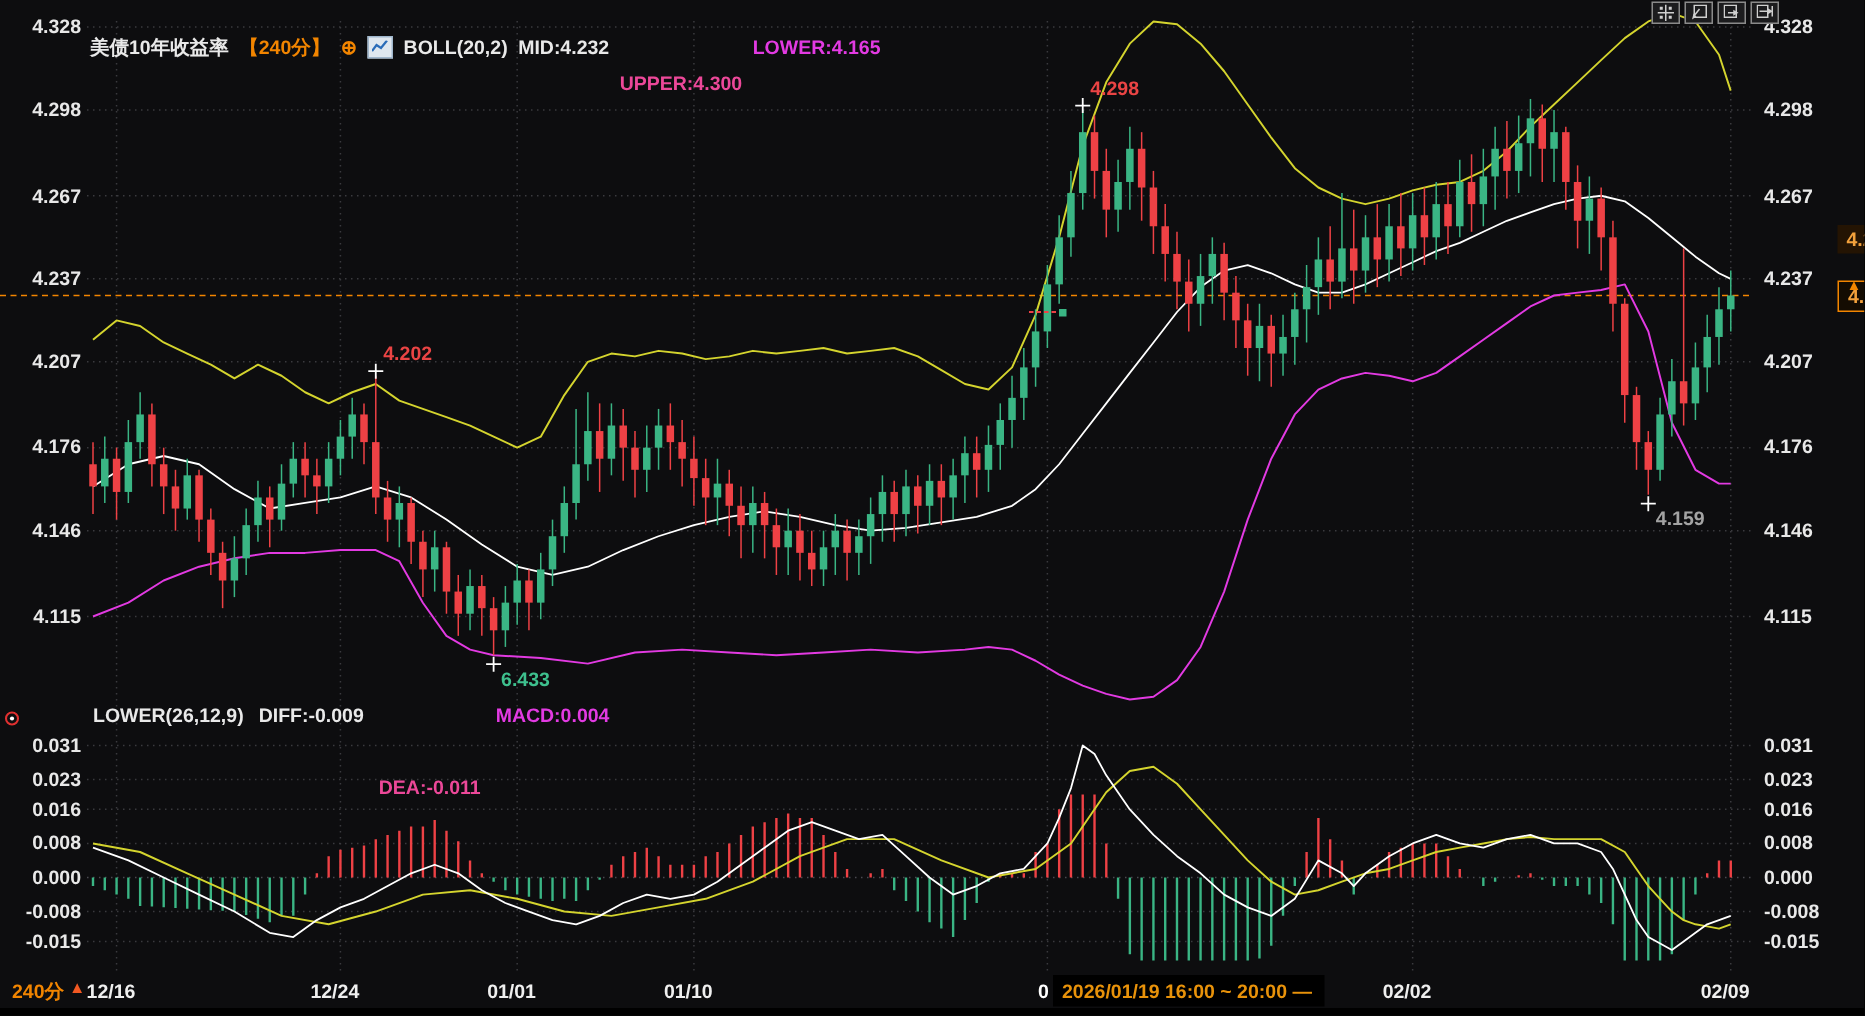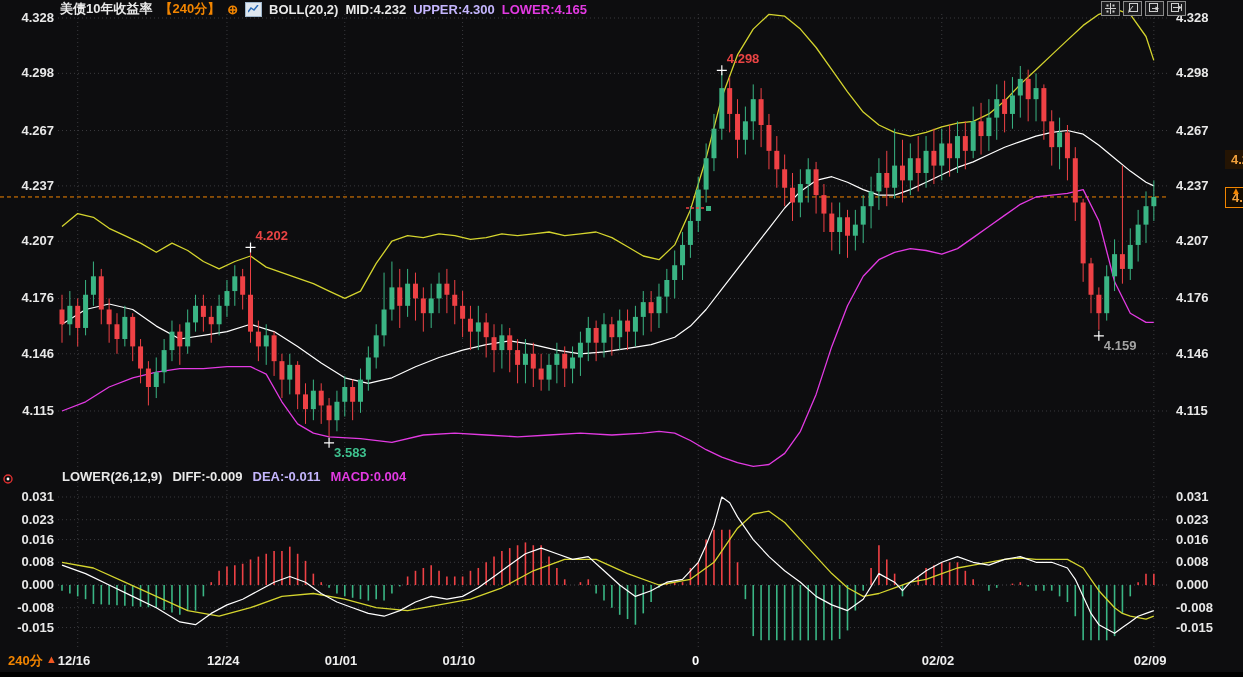--- a/index.html
+++ b/index.html
@@ -3,21 +3,21 @@
 <meta charset="utf-8">
 <style>
   html,body{margin:0;padding:0;background:#000;}
   .root{position:relative;width:1243px;height:677px;background:#0d0d0f;overflow:hidden;
         font-family:"Liberation Sans",sans-serif;}
   svg#chart-canvas{position:absolute;left:0;top:0;}
   .hdr{position:absolute;left:60px;top:0;display:flex;align-items:center;gap:7px;
        font:700 13px "Liberation Sans",sans-serif;color:#e9e9e9;white-space:nowrap;z-index:5;}
   .hdr .seg{display:inline-block;}
   .orange{color:#f28500;}
-  .yellow{color:#c4b5fd;}
+  .yellow{color:#ec4899;margin-top:48px;}
   .magenta{color:#e23ae2;}
   .white{color:#e9e9e9;}
   .chartstyle-btn{width:15px;height:13px;background:#dfe7ef;border:1px solid #9fb6cc;display:inline-flex;
        align-items:center;justify-content:center;}
   .toolbar{position:absolute;left:1101px;top:1px;display:flex;gap:3px;z-index:6;}
   .tool-btn{width:17px;height:13px;border:1px solid #8a8a8a;background:#1c1c1e;display:flex;
        align-items:center;justify-content:center;cursor:pointer;}
   .macd-hdr{position:absolute;left:62px;top:469px;display:flex;gap:10px;
        font:700 13px "Liberation Sans",sans-serif;z-index:5;white-space:nowrap;}
   .target-icon{position:absolute;left:2px;top:473px;width:12px;height:12px;z-index:5;}
@@ -573,28 +573,29 @@
   </div>
 
   <div class="price-box upper-box" style="top:150px;">4.252</div>
   <div class="price-box current-box" style="top:187px;">4.231</div>
   <div class="axis-marker" style="left:1231px;top:185px;">▲</div>
 
   <div class="xaxis-row">
     <span class="interval-tag">240分</span>
     <span class="interval-arrow">▲</span>
     <span class="tooltip-prefix">0</span>
+    <span class="tooltip">2026/01/19 16:00 ~ 20:00 —</span>
     <span id="xlabels"><span class="xaxis-label" style="left: 57.71px; top: 1px;">12/16</span><span class="xaxis-label" style="left: 206.955px; top: 1px;">12/24</span><span class="xaxis-label" style="left: 324.78px; top: 1px;">01/01</span><span class="xaxis-label" style="left: 442.605px; top: 1px;">01/10</span><span class="xaxis-label" style="left: 921.76px; top: 1px;">02/02</span><span class="xaxis-label" style="left: 1133.85px; top: 1px;">02/09</span></span>
   </div>
 
   <div class="bottom-strip"></div>
   <div id="annots">
       <span class="annot" style="color: rgb(234, 68, 68); left: 726.82px; top: 51.35px;">4.298</span>
       <span class="annot" style="color: rgb(234, 68, 68); left: 255.52px; top: 228.47px;">4.202</span>
-      <span class="annot" style="color: rgb(62, 192, 142); left: 334.07px; top: 444.815px;">3.583</span>
+      <span class="annot" style="color: rgb(62, 192, 142); left: 334.07px; top: 444.815px;">6.433</span>
       <span class="annot" style="color: #a3a3a3; left: 1103.86px; top: 337.805px;">4.159</span>
     </div>
   <div id="yaxis-labels">
       <span class="axis-label axis-left" style="top: 11px;">4.328</span>
       <span class="axis-label axis-right" style="top: 11px;">4.328</span>
       <span class="axis-label axis-left" style="top: 66.35px;">4.298</span>
       <span class="axis-label axis-right" style="top: 66.35px;">4.298</span>
       <span class="axis-label axis-left" style="top: 123.545px;">4.267</span>
       <span class="axis-label axis-right" style="top: 123.545px;">4.267</span>
       <span class="axis-label axis-left" style="top: 178.895px;">4.237</span>

